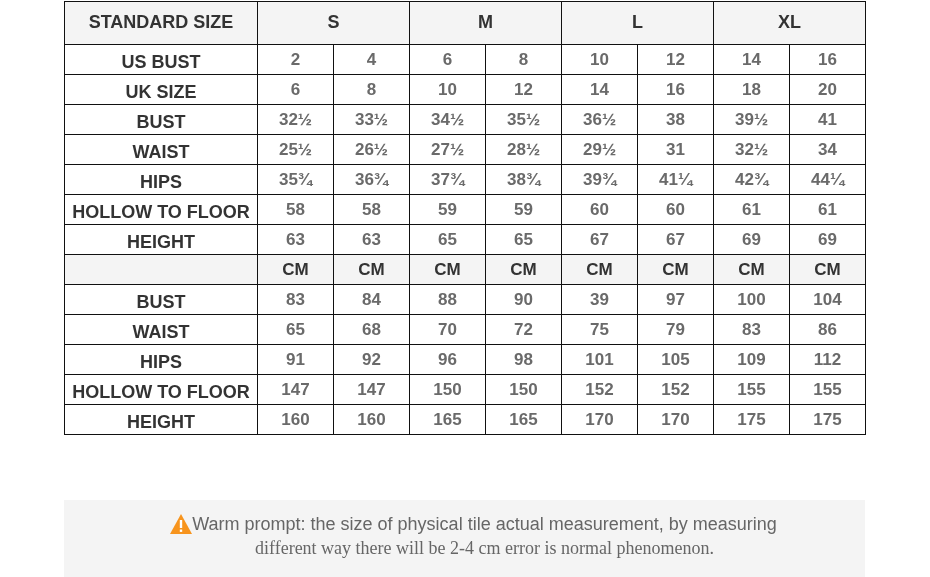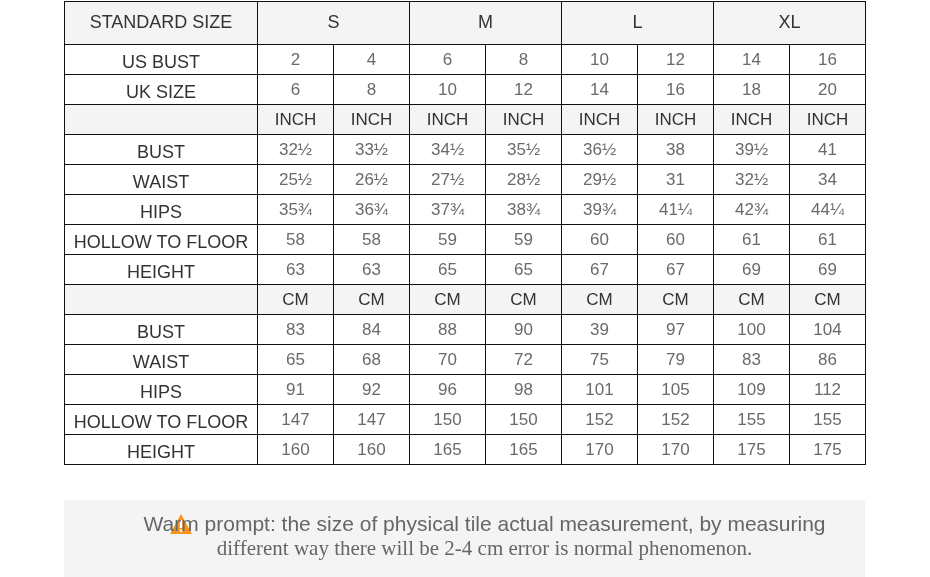--- a/index.html
+++ b/index.html
@@ -14,20 +14,21 @@
   .wrap {
     position: absolute;
     left: 64px;
     top: 1px;
     width: 801px;
   }
   table.size-chart {
     border-collapse: collapse;
     width: 802px;
     table-layout: fixed;
+    font-weight: bold;
   }
   table.size-chart td {
     border: 1.5px solid #111111;
     text-align: center;
     vertical-align: middle;
     padding: 0;
     height: 29px;
     font-size: 18px;
     color: #6a6a6a;
     white-space: nowrap;
@@ -64,21 +65,21 @@
     width: 801px;
     height: 77px;
     background: #f4f4f4;
   }
   .notice-inner {
     position: absolute;
     left: 0;
     top: 12px;
     width: 801px;
     text-align: center;
-    font-size: 21px;
+    font-size: 18px;
     line-height: 24px;
     color: #666666;
   }
   .warn-icon {
     position: absolute;
     left: 105px;
     top: 13px;
     width: 24px;
     height: 22px;
   }
@@ -122,31 +123,20 @@
           <td class="label">UK SIZE</td>
           <td class="val">6</td>
           <td class="val">8</td>
           <td class="val">10</td>
           <td class="val">12</td>
           <td class="val">14</td>
           <td class="val">16</td>
           <td class="val">18</td>
           <td class="val">20</td>
         </tr>
-        <tr class="unit-row">
-          <td class="label"></td>
-          <td class="val">INCH</td>
-          <td class="val">INCH</td>
-          <td class="val">INCH</td>
-          <td class="val">INCH</td>
-          <td class="val">INCH</td>
-          <td class="val">INCH</td>
-          <td class="val">INCH</td>
-          <td class="val">INCH</td>
-        </tr>
         <tr>
           <td class="label">BUST</td>
           <td class="val">32½</td>
           <td class="val">33½</td>
           <td class="val">34½</td>
           <td class="val">35½</td>
           <td class="val">36½</td>
           <td class="val">38</td>
           <td class="val">39½</td>
           <td class="val">41</td>

